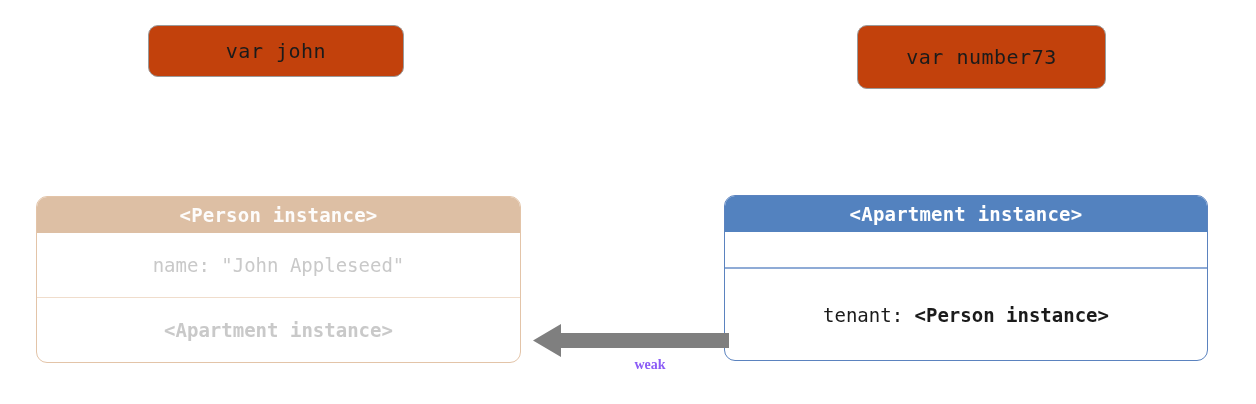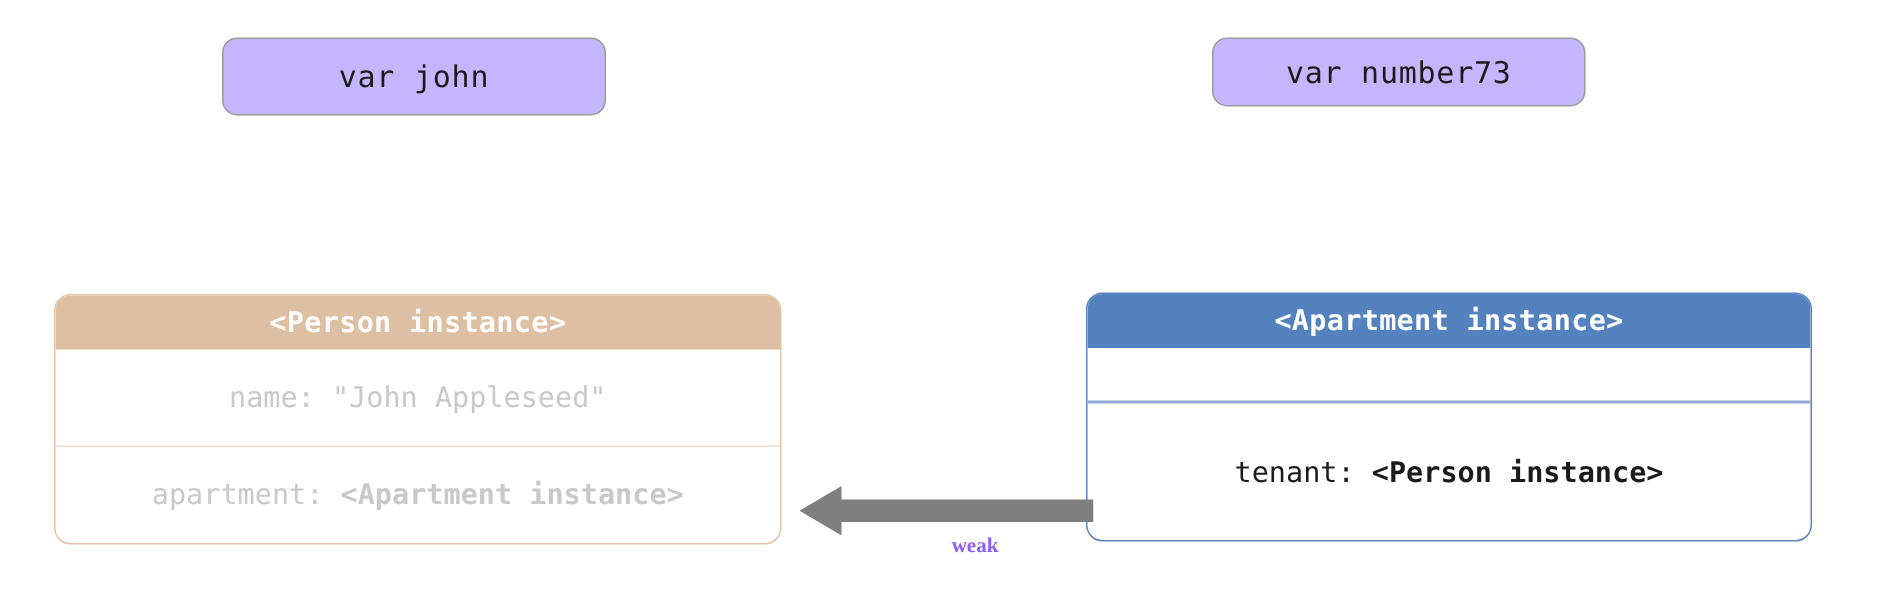--- a/index.html
+++ b/index.html
@@ -17,38 +17,38 @@
   }
 
   .canvas {
     position: absolute;
     inset: 0;
   }
 
   
   .var-box {
     position: absolute;
-    background: #c4b5fd;
+    background: #c2410c;
     border: 1.5px solid #9a9a9a;
     border-radius: 10px;
     display: flex;
     align-items: center;
     justify-content: center;
     box-sizing: border-box;
   }
   .var-box .var-label {
     font-family: "DejaVu Sans Mono", "Liberation Mono", monospace;
     font-size: 20px;
     color: #1b1b1b;
     letter-spacing: 0.5px;
     white-space: pre;
   }
 
   #var-john-box  { left: 148px; top: 25px;  width: 256px; height: 52px; }
-  #var-num-box   { left: 808px; top: 25px;  width: 249px; height: 46px; }
+  #var-num-box   { left: 857px; top: 25px;  width: 249px; height: 64px; }
 
   
   .instance-box {
     position: absolute;
     box-sizing: border-box;
     border-radius: 11px;
     overflow: hidden;
     background: #ffffff;
     display: flex;
     flex-direction: column;
@@ -143,21 +143,21 @@
   <div class="var-box" id="var-num-box">
     <span class="var-label">var number73</span>
   </div>
 
   <div class="instance-box" id="person-box">
     <div class="instance-header">&lt;Person instance&gt;</div>
     <div class="instance-row">
       <span>name: "John Appleseed"</span>
     </div>
     <div class="instance-row row-divider">
-      <span>apartment: </span><span class="emph">&lt;Apartment instance&gt;</span>
+      <span class="emph">&lt;Apartment instance&gt;</span>
     </div>
   </div>
 
   <div class="instance-box" id="apartment-box">
     <div class="instance-header">&lt;Apartment instance&gt;</div>
     <div class="instance-row row-divider">
       <span>tenant: </span><span class="emph">&lt;Person instance&gt;</span>
     </div>
   </div>
 

